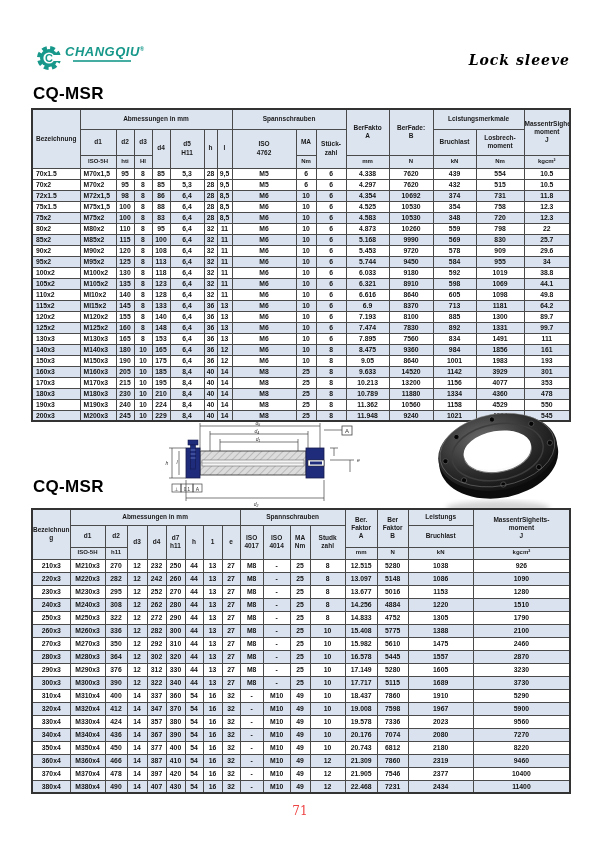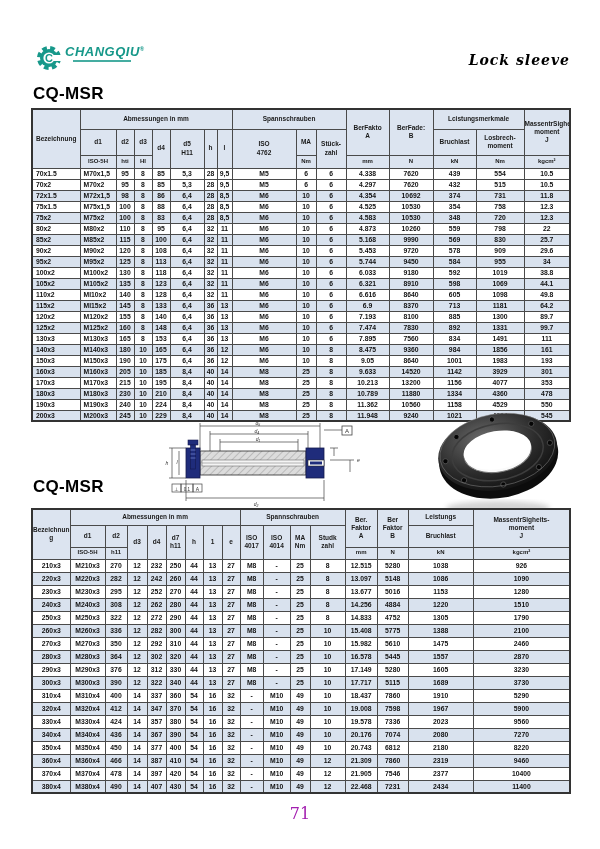--- a/index.html
+++ b/index.html
@@ -54,21 +54,21 @@
   .sub th { font-size:6px; }
 
   
   #drawing { left:158px; top:420px; }
   #ringphoto { left:422px; top:406px; }
 
   
   .page-number {
     left:0; right:0; top:804px; text-align:center;
     font-family:"DejaVu Serif","Liberation Serif",serif;
-    font-size:16px; color:#a21caf;
+    font-size:12px; color:#ef4444;
   }
 </style>
 </head>
 <body>
 
 <div class="abs logo-wrap">
   <svg width="26" height="26" viewBox="0 0 26 26">
     <circle cx="13" cy="13" r="9" fill="none" stroke="#17988a" stroke-width="6" stroke-dasharray="4.2 3.0"></circle>
     <circle cx="13" cy="13" r="9" fill="#17988a"></circle>
     <circle cx="13" cy="13" r="5.6" fill="#ffffff"></circle>

